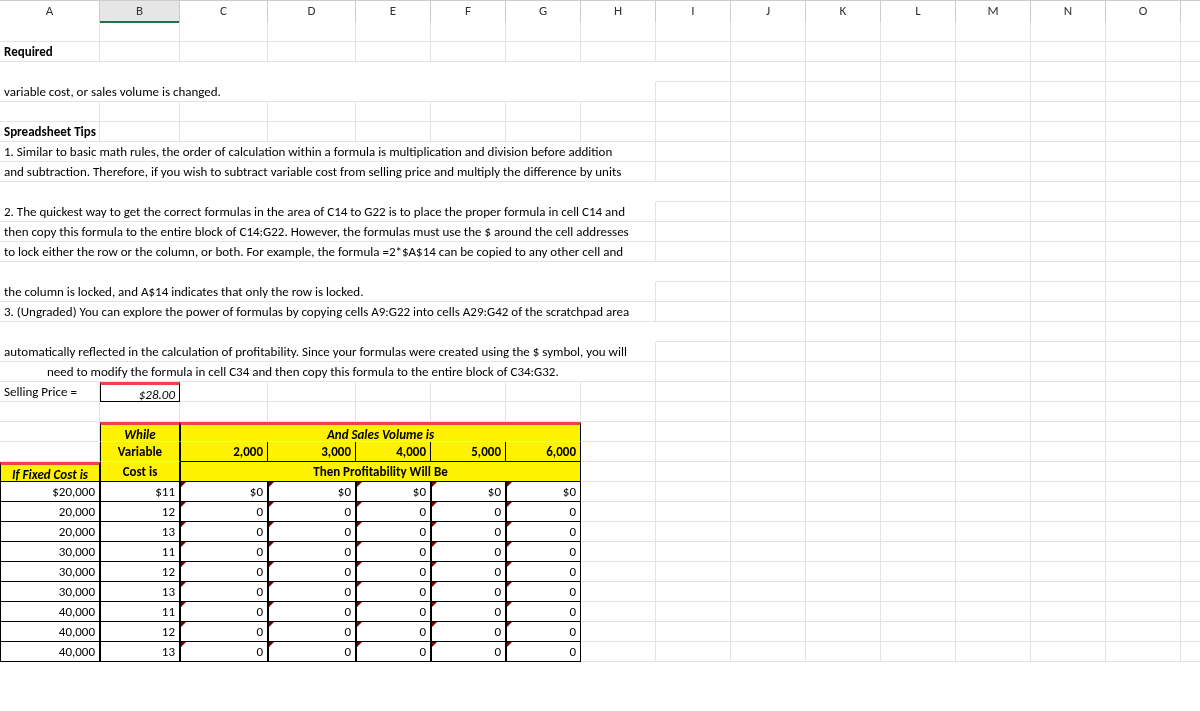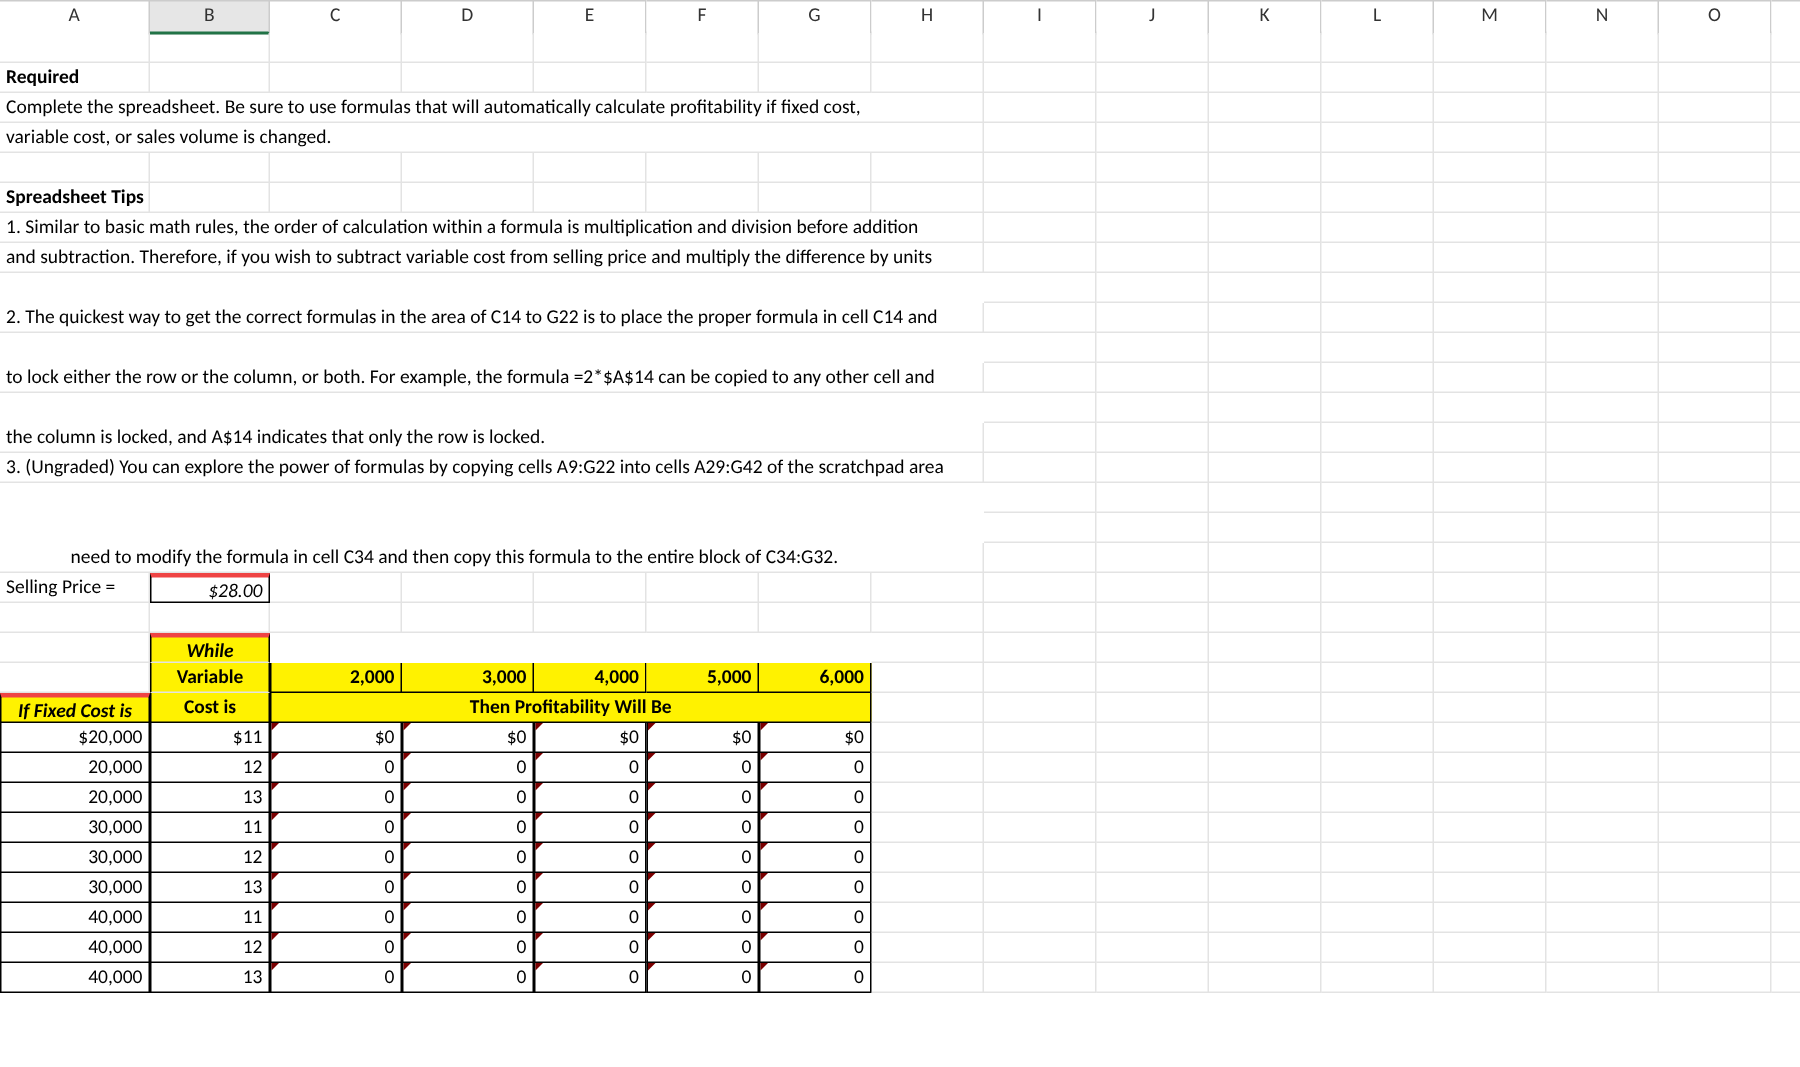--- a/index.html
+++ b/index.html
@@ -110,21 +110,20 @@
     <div class="cell" style="grid-column: 7;"></div>
     <div class="cell" style="grid-column: 8;"></div>
     <div class="cell" style="grid-column: 9;"></div>
     <div class="cell" style="grid-column: 10;"></div>
     <div class="cell" style="grid-column: 11;"></div>
     <div class="cell" style="grid-column: 12;"></div>
     <div class="cell" style="grid-column: 13;"></div>
     <div class="cell" style="grid-column: 14;"></div>
     <div class="cell" style="grid-column: 15;"></div>
     <div class="cell" style="grid-column: 16;"></div>
-    <div class="cell " style="grid-column: 1 / span 8;">Complete the spreadsheet. Be sure to use formulas that will automatically calculate profitability if fixed cost,</div>
     <div class="cell" style="grid-column: 9;"></div>
     <div class="cell" style="grid-column: 10;"></div>
     <div class="cell" style="grid-column: 11;"></div>
     <div class="cell" style="grid-column: 12;"></div>
     <div class="cell" style="grid-column: 13;"></div>
     <div class="cell" style="grid-column: 14;"></div>
     <div class="cell" style="grid-column: 15;"></div>
     <div class="cell" style="grid-column: 16;"></div>
     <div class="cell " style="grid-column: 1 / span 8;">variable cost, or sales volume is changed.</div>
     <div class="cell" style="grid-column: 9;"></div>
@@ -195,20 +194,21 @@
     <div class="cell" style="grid-column: 16;"></div>
     <div class="cell " style="grid-column: 1 / span 8;">2. The quickest way to get the correct formulas in the area of C14 to G22 is to place the proper formula in cell C14 and</div>
     <div class="cell" style="grid-column: 9;"></div>
     <div class="cell" style="grid-column: 10;"></div>
     <div class="cell" style="grid-column: 11;"></div>
     <div class="cell" style="grid-column: 12;"></div>
     <div class="cell" style="grid-column: 13;"></div>
     <div class="cell" style="grid-column: 14;"></div>
     <div class="cell" style="grid-column: 15;"></div>
     <div class="cell" style="grid-column: 16;"></div>
+    <div class="cell " style="grid-column: 1 / span 8;">then copy this formula to the entire block of C14:G22. However, the formulas must use the $ around the cell addresses</div>
     <div class="cell" style="grid-column: 9;"></div>
     <div class="cell" style="grid-column: 10;"></div>
     <div class="cell" style="grid-column: 11;"></div>
     <div class="cell" style="grid-column: 12;"></div>
     <div class="cell" style="grid-column: 13;"></div>
     <div class="cell" style="grid-column: 14;"></div>
     <div class="cell" style="grid-column: 15;"></div>
     <div class="cell" style="grid-column: 16;"></div>
     <div class="cell " style="grid-column: 1 / span 8;">to lock either the row or the column, or both. For example, the formula =2*$A$14 can be copied to any other cell and</div>
     <div class="cell" style="grid-column: 9;"></div>
@@ -246,20 +246,21 @@
     <div class="cell" style="grid-column: 15;"></div>
     <div class="cell" style="grid-column: 16;"></div>
     <div class="cell" style="grid-column: 9;"></div>
     <div class="cell" style="grid-column: 10;"></div>
     <div class="cell" style="grid-column: 11;"></div>
     <div class="cell" style="grid-column: 12;"></div>
     <div class="cell" style="grid-column: 13;"></div>
     <div class="cell" style="grid-column: 14;"></div>
     <div class="cell" style="grid-column: 15;"></div>
     <div class="cell" style="grid-column: 16;"></div>
+    <div class="cell " style="grid-column: 1 / span 8;">automatically reflected in the calculation of profitability. Since your formulas were created using the $ symbol, you will</div>
     <div class="cell" style="grid-column: 9;"></div>
     <div class="cell" style="grid-column: 10;"></div>
     <div class="cell" style="grid-column: 11;"></div>
     <div class="cell" style="grid-column: 12;"></div>
     <div class="cell" style="grid-column: 13;"></div>
     <div class="cell" style="grid-column: 14;"></div>
     <div class="cell" style="grid-column: 15;"></div>
     <div class="cell" style="grid-column: 16;"></div>
     <div class="cell " style="grid-column: 1 / span 8; padding-left: 47px;">need to modify the formula in cell C34 and then copy this formula to the entire block of C34:G32.</div>
     <div class="cell" style="grid-column: 9;"></div>
@@ -297,20 +298,21 @@
     <div class="cell" style="grid-column: 9;"></div>
     <div class="cell" style="grid-column: 10;"></div>
     <div class="cell" style="grid-column: 11;"></div>
     <div class="cell" style="grid-column: 12;"></div>
     <div class="cell" style="grid-column: 13;"></div>
     <div class="cell" style="grid-column: 14;"></div>
     <div class="cell" style="grid-column: 15;"></div>
     <div class="cell" style="grid-column: 16;"></div>
     <div class="cell" style="grid-column: 1;"></div>
     <div class="cell bold center bg-hdr thin-border-top thin-border-left thin-border-right" style="grid-column: 2;">While</div>
+    <div class="cell bold center bg-hdr thin-border-top thin-border-left thin-border-right" style="grid-column: 3 / span 5;">And Sales Volume is</div>
     <div class="cell" style="grid-column: 8;"></div>
     <div class="cell" style="grid-column: 9;"></div>
     <div class="cell" style="grid-column: 10;"></div>
     <div class="cell" style="grid-column: 11;"></div>
     <div class="cell" style="grid-column: 12;"></div>
     <div class="cell" style="grid-column: 13;"></div>
     <div class="cell" style="grid-column: 14;"></div>
     <div class="cell" style="grid-column: 15;"></div>
     <div class="cell" style="grid-column: 16;"></div>
     <div class="cell" style="grid-column: 1;"></div>

